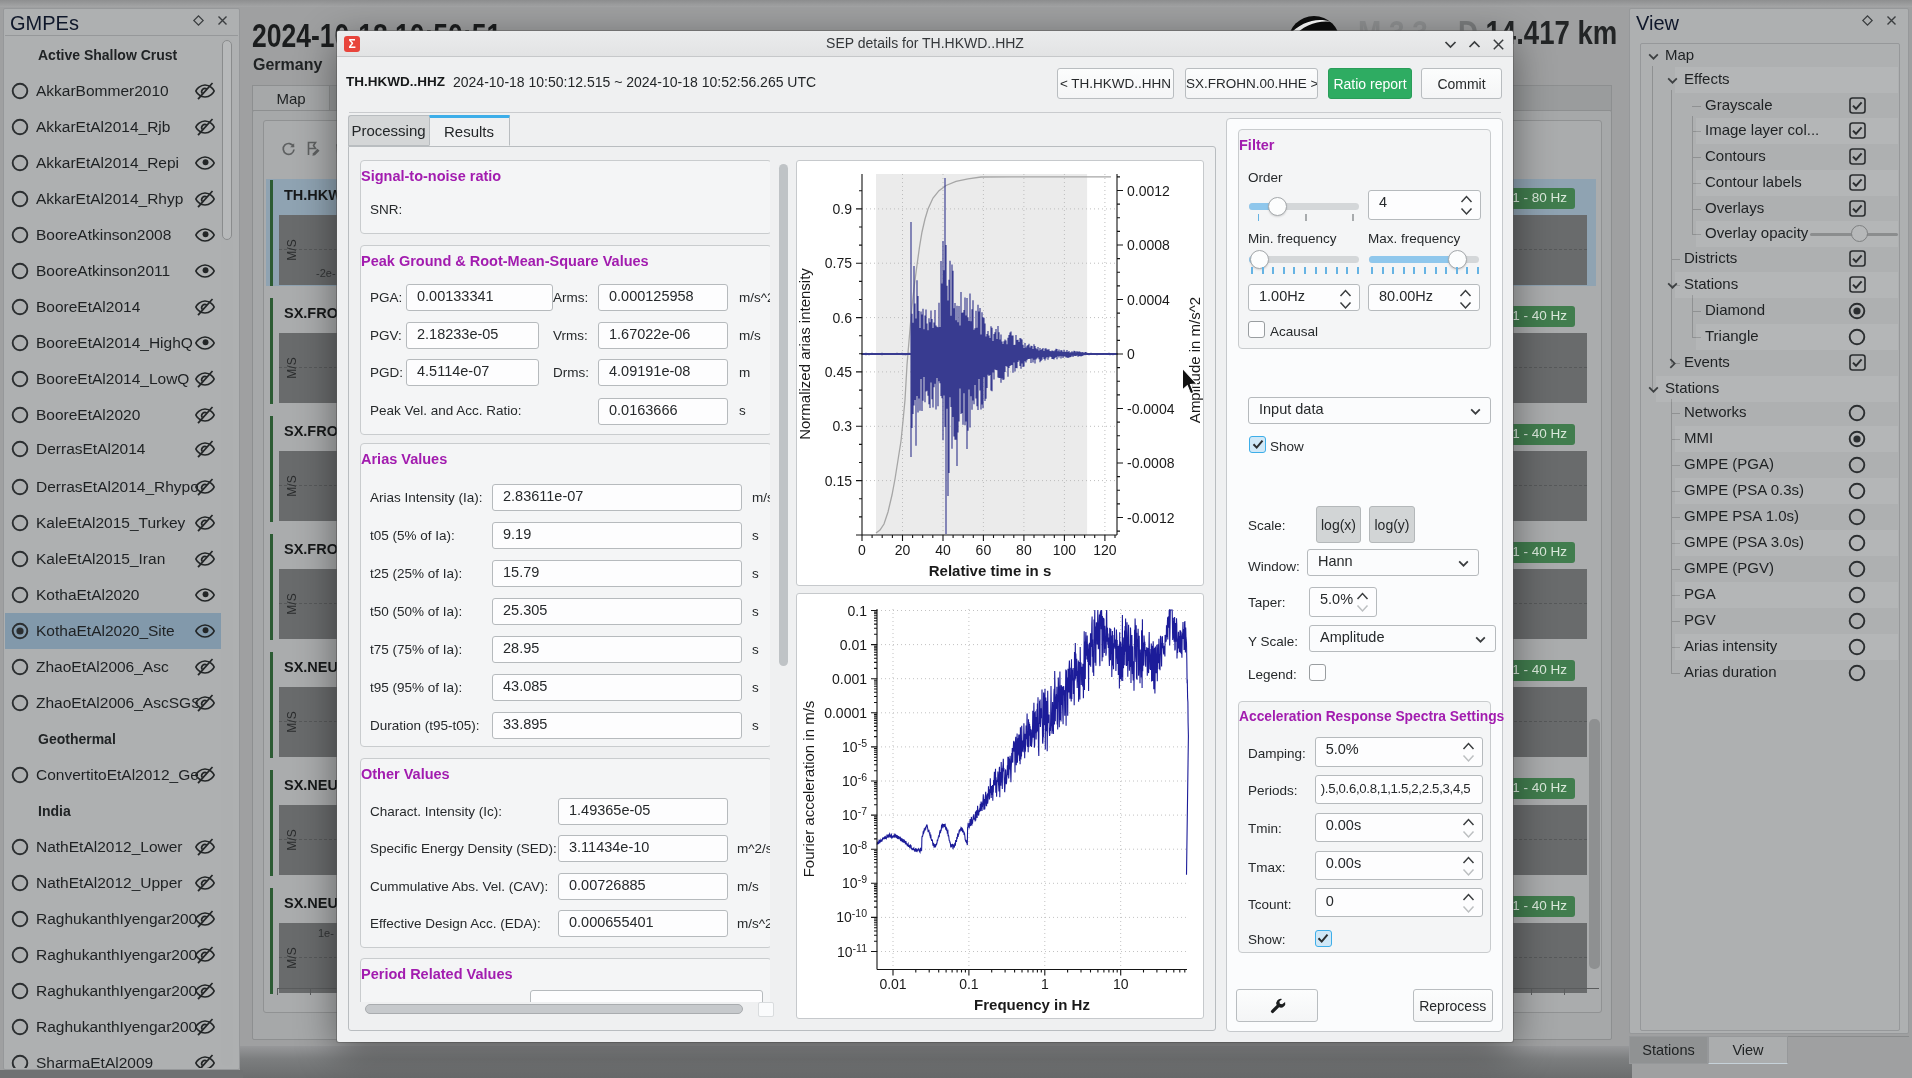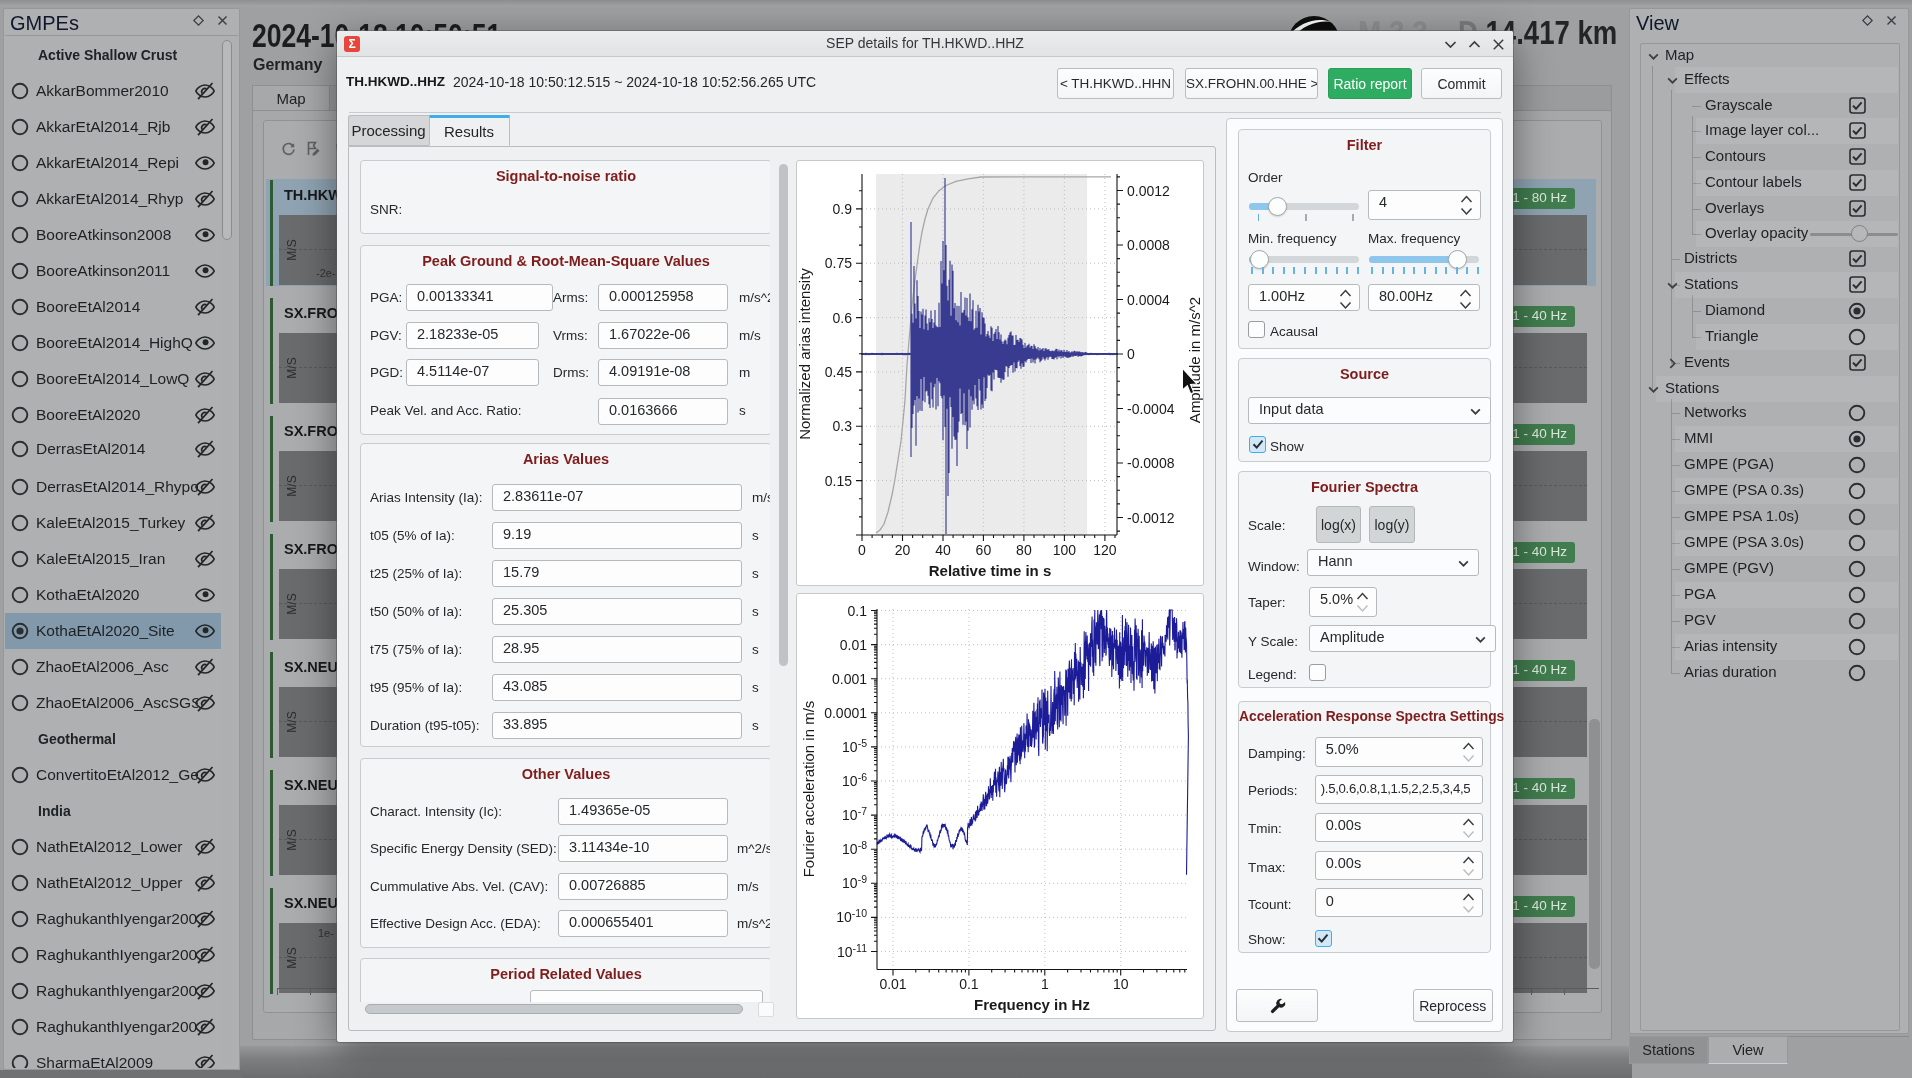--- a/index.html
+++ b/index.html
@@ -66,21 +66,21 @@
 .dchan{position:absolute;left:9px;top:17px;font-size:13.5px;font-weight:bold;color:#17191a}
 .dtime{position:absolute;left:116px;top:17px;font-size:14px;color:#232628}
 .dsep{position:absolute;left:12px;right:12px;top:55px;border-top:1px solid #c9cbce}
 .tab{position:absolute;height:31px;font-size:15px;text-align:center;line-height:30px;color:#232628}
 .toff{background:#d4d6d7;border:1px solid #b9bdc0;border-radius:3px 0 0 0;border-right:none}
 .ton{background:#eff0f1;border:1px solid #b9bdc0;border-bottom:1px solid #eff0f1;border-top:3px solid #3daee9;border-radius:1px 1px 0 0;line-height:27px}
 .tabframe{position:absolute;left:10.5px;top:114.5px;width:868px;height:885px;border:1px solid #b9bdc0;border-radius:0 3px 3px 3px}
 
 .formvp{position:absolute;left:14px;top:118px;width:419px;height:853px;overflow:hidden}
 .gbox{position:absolute;background:#f4f5f6;border:1px solid #c9ccce;border-radius:4px}
-.gtitle{margin-top:7px;text-align:center;font-size:14.5px;font-weight:600;color:#7f1d1d;white-space:nowrap}
+.gtitle{margin-top:7px;text-align:left;font-size:14.5px;font-weight:600;color:#a21caf;white-space:nowrap}
 .gtsmall{font-size:13.8px;}
 .flabel{position:absolute;font-size:13.5px;padding-top:1.5px;color:#26292b;white-space:nowrap}
 .inp{position:absolute;height:27px;background:#fdfdfe;border:1px solid #b6babd;border-radius:3px;font-size:14.5px;color:#26292b;padding:3px 0 0 10px;white-space:nowrap;overflow:hidden}
 .inp.spin{padding-top:3.5px}
 .spinarr{position:absolute;right:6px;top:2px;width:15px;height:24px;display:flex;flex-direction:column}
 .cbarr{position:absolute;right:8px;top:7px}
 .combo{background:#fbfcfd}
 .periods{font-size:13.2px;padding-left:5px;letter-spacing:-0.3px;height:29px;padding-top:5px}
 .vsb{position:absolute;left:441px;top:130px;width:11px;height:840px}
 .vsb span{position:absolute;left:1px;top:3px;width:9px;height:502px;background:#bfc3c6;border-radius:4.5px}
@@ -984,33 +984,27 @@
       <div class="inp spin" style="left:141px;top:165px;width:112px">80.00Hz<span class="spinarr">
           <svg width="15" height="12" viewBox="0 0 15 12">
             <path d="M2.5 9 7.5 3.5 12.5 9" fill="none" stroke="#3a3d3f" stroke-width="1.5"></path>
           </svg>
           <svg width="15" height="12" viewBox="0 0 15 12">
             <path d="M2.5 3.5 7.5 9 12.5 3.5" fill="none" stroke="#3a3d3f" stroke-width="1.5"></path>
           </svg>
         </span></div>
       <span class="cb" style="left:21px;top:202.5px"></span>
       <div class="flabel" style="left:43px;top:203.5px">Acausal</div>
-      <div class="gbox" style="left:11px;top:239px;width:253px;height:104.5px">
-        <div class="gtitle ">Source</div>
-      </div>
       <div class="inp combo" style="left:21px;top:278.5px;width:243px">Input data<span class="cbarr"><svg width="13" height="13" viewBox="0 0 12 12">
             <path d="M2 4l4 4 4-4" fill="none" stroke="#3a3d3f" stroke-width="1.6"></path>
           </svg></span></div>
       <span class="cb on" style="left:22px;top:317.5px"><svg width="14" height="14" viewBox="0 0 14 14">
           <path d="M2.5 7.2l3.2 3.4 5.8-7" fill="none" stroke="#2b2e30" stroke-width="2"></path>
         </svg></span>
       <div class="flabel" style="left:43px;top:318.5px">Show</div>
-      <div class="gbox" style="left:11px;top:352.5px;width:253px;height:217px">
-        <div class="gtitle ">Fourier Spectra</div>
-      </div>
       <div class="flabel" style="left:21px;top:398px">Scale:</div>
       <div class="btn graybtn" style="left:89px;top:387px;width:45px;height:37px;line-height:37px">log(x)</div>
       <div class="btn graybtn" style="left:142px;top:387px;width:46px;height:37px;line-height:37px">log(y)</div>
       <div class="flabel" style="left:21px;top:438.5px">Window:</div>
       <div class="inp combo" style="left:80px;top:430.8px;width:172px">Hann<span class="cbarr"><svg width="13" height="13" viewBox="0 0 12 12">
             <path d="M2 4l4 4 4-4" fill="none" stroke="#3a3d3f" stroke-width="1.6"></path>
           </svg></span></div>
       <div class="flabel" style="left:21px;top:474.8px">Taper:</div>
       <div class="inp spin" style="left:82px;top:468px;width:68px;height:30px">5.0%<span class="spinarr">
           <svg width="15" height="12" viewBox="0 0 15 12">

